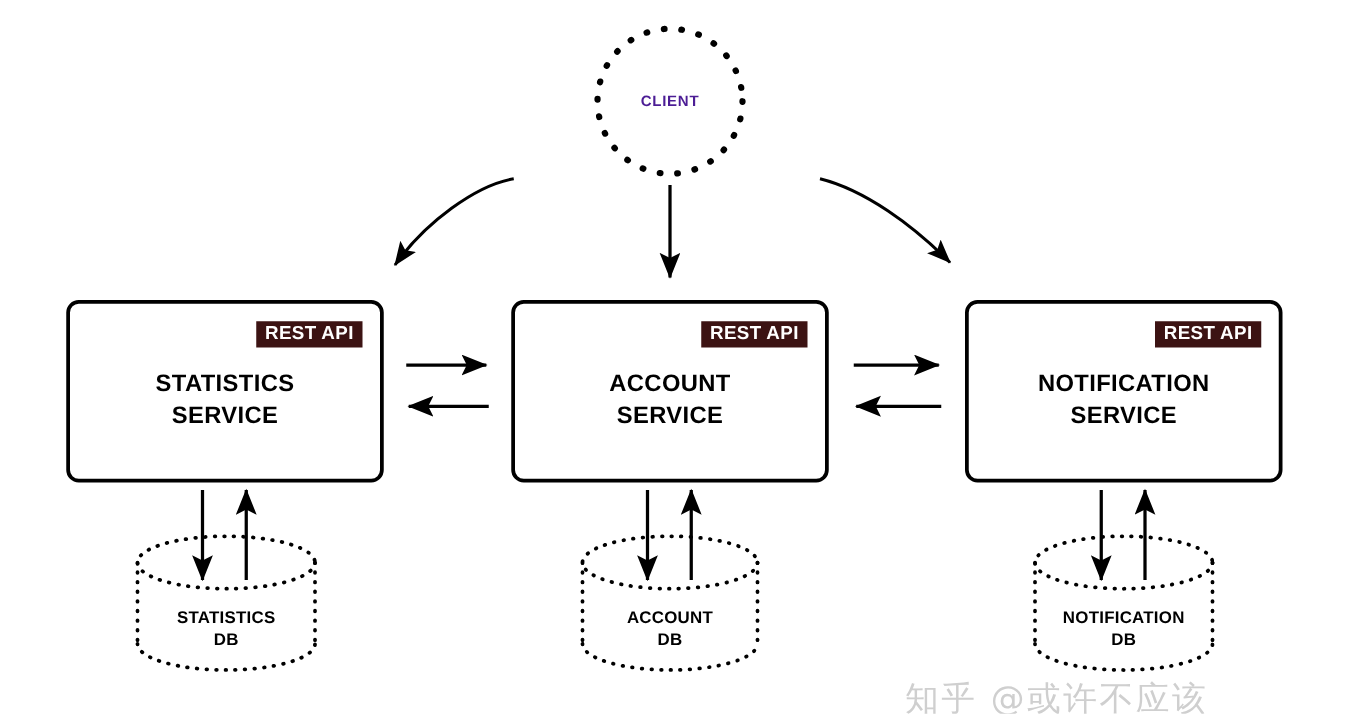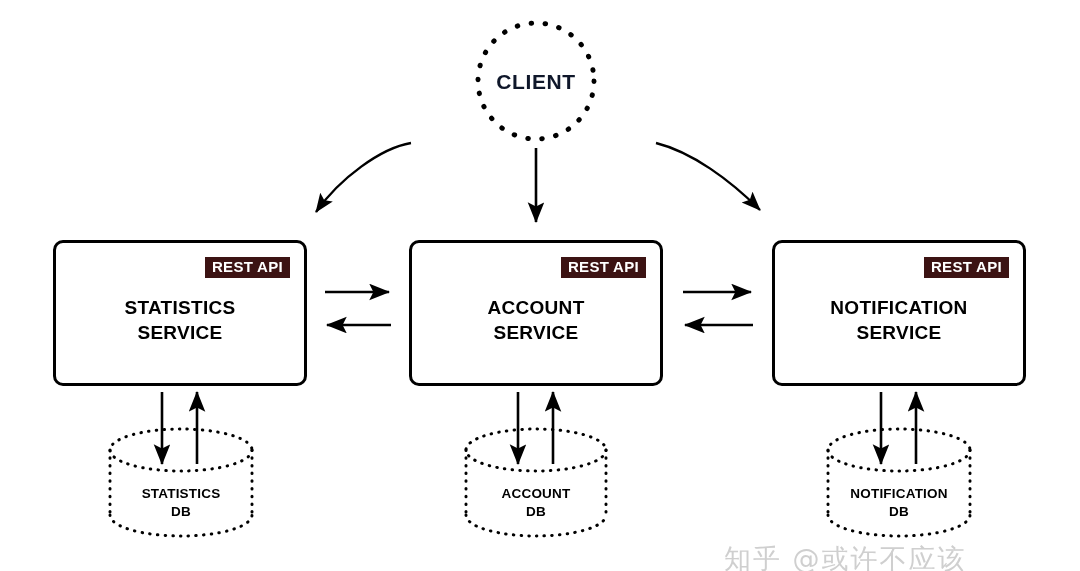--- a/index.html
+++ b/index.html
@@ -13,21 +13,21 @@
   #stage{position:absolute;left:0;top:0;width:1080px;height:571px;}
   .layer{position:absolute;left:0;top:0;width:1080px;height:571px;}
   svg.layer{pointer-events:none;}
 
   
   .client-node{
     position:absolute;
     display:flex;align-items:center;justify-content:center;
   }
   .client-label{
-    font-size:21px;font-weight:bold;letter-spacing:.6px;color:#0f172a;
+    font-size:12px;font-weight:bold;letter-spacing:.6px;color:#4c1d95;
     text-align:left;line-height:1;
   }
 
   
   .service-box{
     position:absolute;
     box-sizing:border-box;
     background:#fff;
     border:3px solid #000;
     border-radius:10px;

